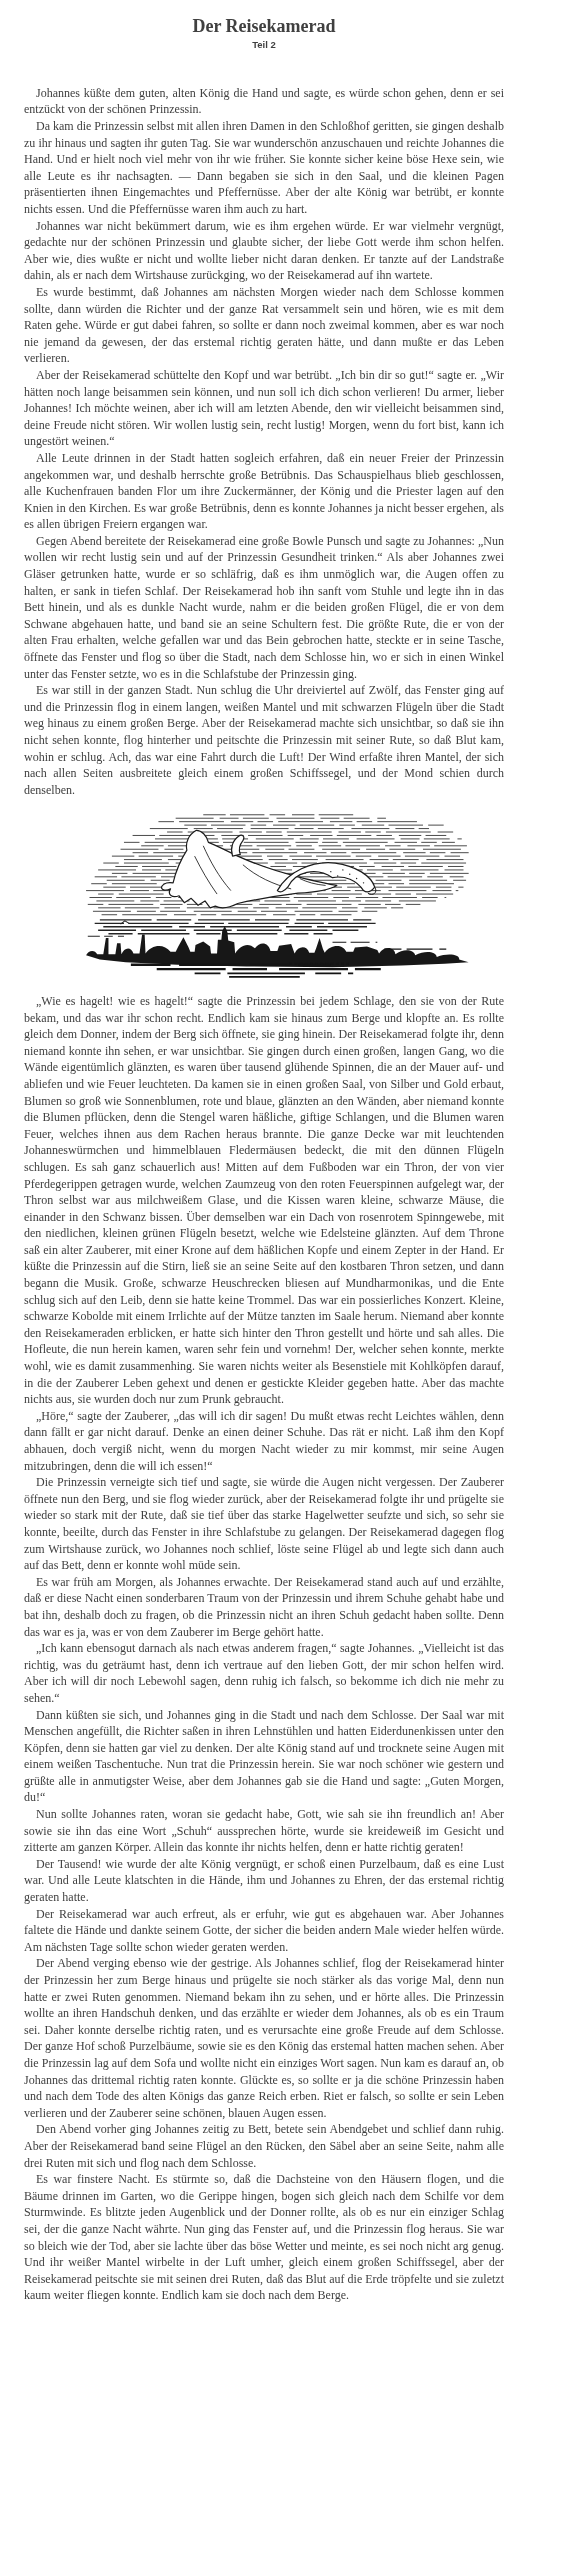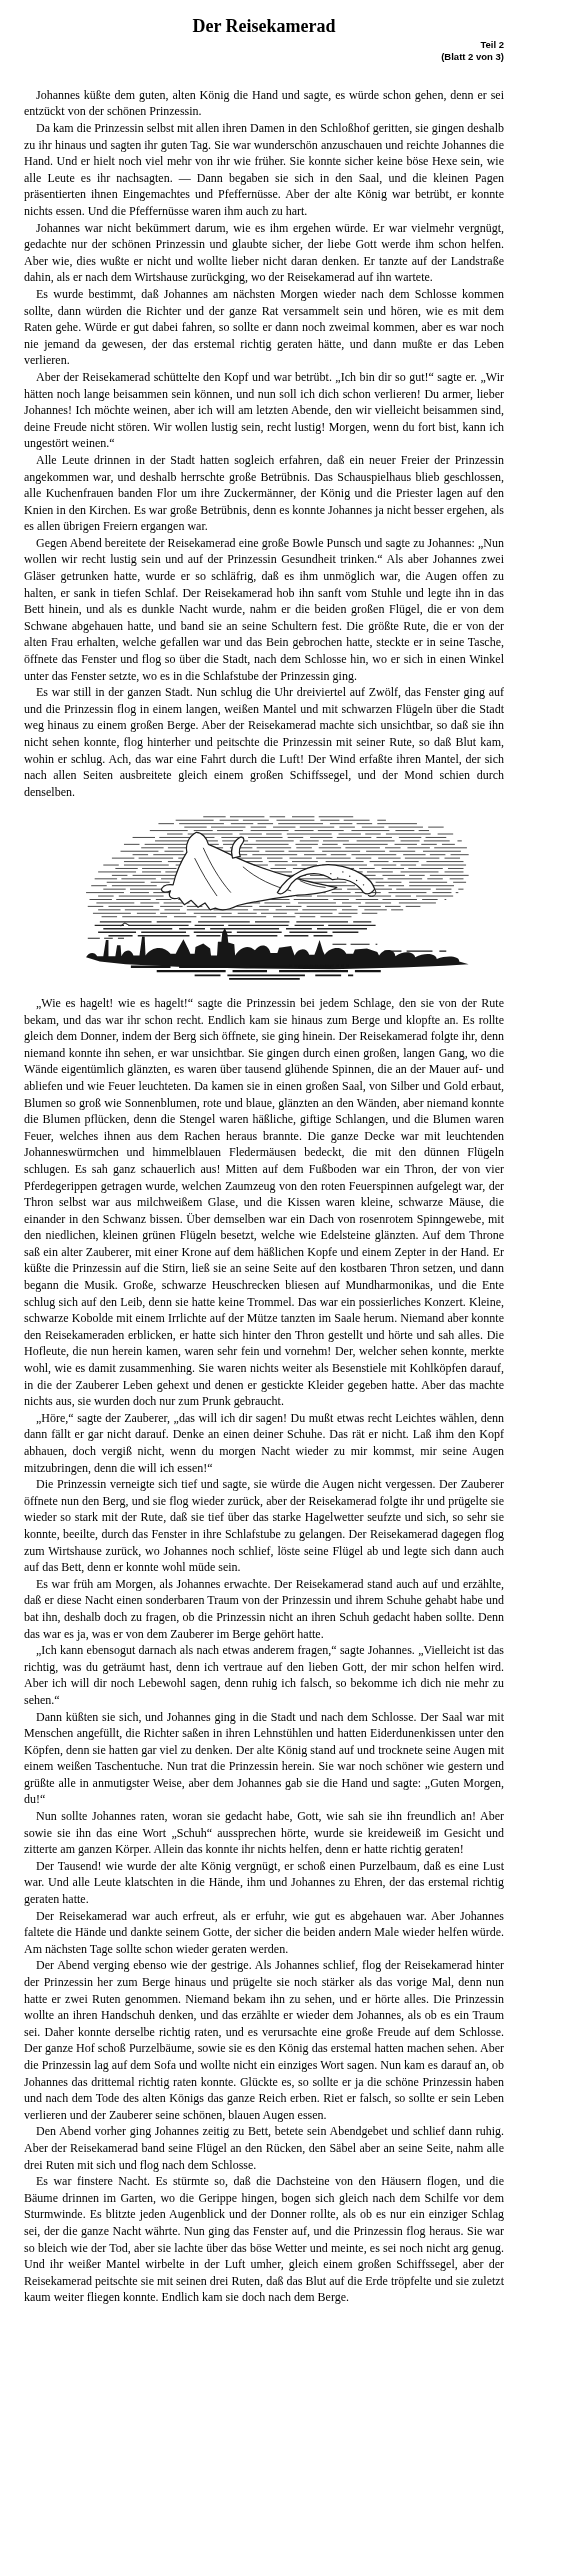--- a/index.html
+++ b/index.html
@@ -6,45 +6,45 @@
     margin: 0;
     padding: 0;
     background: #ffffff;
   }
   .page {
     position: relative;
     width: 528px;
     height: 2576px;
     box-sizing: border-box;
     background: #ffffff;
-    color: #000000;
+    color: #404040;
     padding: 10.4px 24px 0 24px;
     overflow: hidden;
     font-family: "Liberation Serif", serif;
   }
   .doc-title {
     margin: 5.2px 0 1.7px 0;
     text-align: center;
     font-family: "Liberation Serif", serif;
     font-weight: bold;
     font-size: 18px;
     line-height: 21.6px;
   }
   .doc-sub {
-    text-align: right;
+    text-align: center;
     font-family: "Liberation Sans", sans-serif;
     font-weight: bold;
     font-size: 9.5px;
     line-height: 12px;
   }
   .story-block {
     margin: 0;
   }
   .story-block--first {
-    margin-top: 24px;
+    margin-top: 34px;
   }
   .story-block p.para {
     margin: 0;
     font-family: "Liberation Serif", serif;
     font-size: 12px;
     line-height: 16.6px;
     text-align: justify;
     text-indent: 12px;
   }
   figure.illustration {
@@ -55,21 +55,20 @@
   }
   figure.illustration svg { display: block; }
 </style>
 </head>
 <body>
 
 <div class="page">
 
   <h1 class="doc-title">Der Reisekamerad</h1>
   <div class="doc-sub">Teil 2</div>
-  <div class="doc-sub">(Blatt 2 von 3)</div>
 
   <div class="story-block story-block--first">
 
       <p class="para">Johannes küßte dem guten, alten König die Hand und sagte, es würde schon gehen, denn er sei entzückt von der schönen Prinzessin.</p>
 
       <p class="para">Da kam die Prinzessin selbst mit allen ihren Damen in den Schloßhof geritten, sie gingen deshalb zu ihr hinaus und sagten ihr guten Tag. Sie war wunderschön anzuschauen und reichte Johannes die Hand. Und er hielt noch viel mehr von ihr wie früher. Sie konnte sicher keine böse Hexe sein, wie alle Leute es ihr nachsagten. — Dann begaben sie sich in den Saal, und die kleinen Pagen präsentierten ihnen Eingemachtes und Pfeffernüsse. Aber der alte König war betrübt, er konnte nichts essen. Und die Pfeffernüsse waren ihm auch zu hart.</p>
 
       <p class="para">Johannes war nicht bekümmert darum, wie es ihm ergehen würde. Er war vielmehr vergnügt, gedachte nur der schönen Prinzessin und glaubte sicher, der liebe Gott werde ihm schon helfen. Aber wie, dies wußte er nicht und wollte lieber nicht daran denken. Er tanzte auf der Landstraße dahin, als er nach dem Wirtshause zurückging, wo der Reisekamerad auf ihn wartete.</p>
 
       <p class="para">Es wurde bestimmt, daß Johannes am nächsten Morgen wieder nach dem Schlosse kommen sollte, dann würden die Richter und der ganze Rat versammelt sein und hören, wie es mit dem Raten gehe. Würde er gut dabei fahren, so sollte er dann noch zweimal kommen, aber es war noch nie jemand da gewesen, der das erstemal richtig geraten hätte, und dann mußte er das Leben verlieren.</p>

